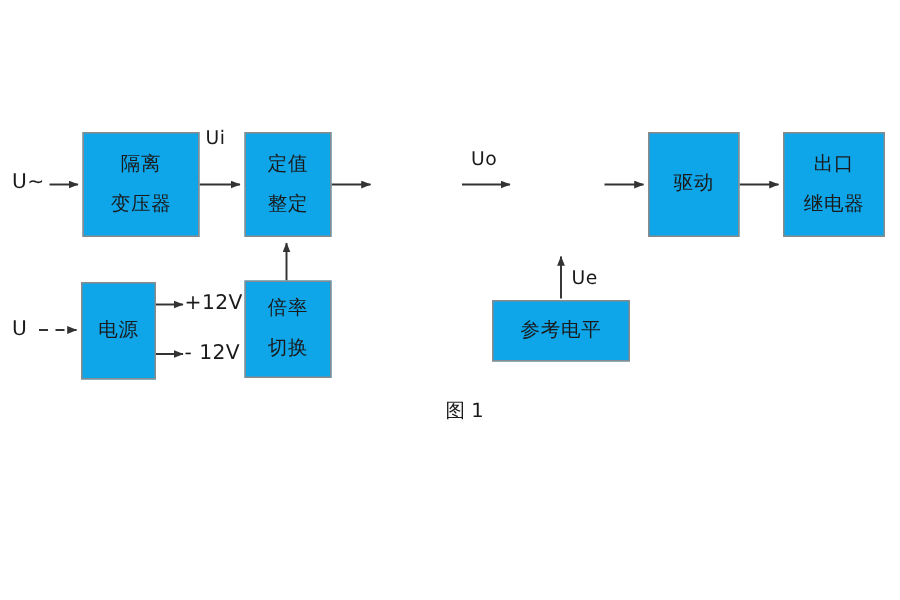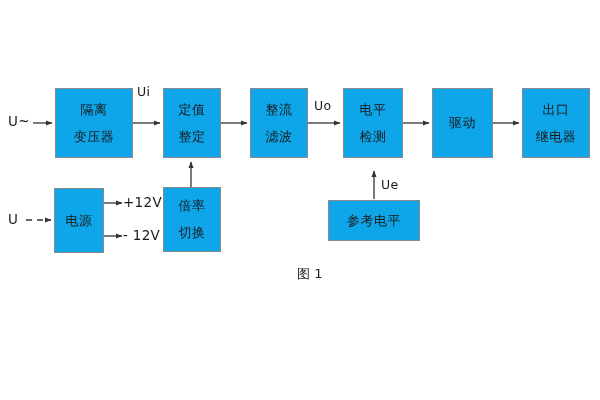--- a/index.html
+++ b/index.html
@@ -104,29 +104,21 @@
   <div class="box" style="left:55px; top:88px; width:78px; height:70px;">
     <span class="line">隔离</span>
     <span class="line">变压器</span>
   </div>
 
   <div class="box" style="left:163px; top:88px; width:58px; height:70px;">
     <span class="line">定值</span>
     <span class="line">整定</span>
   </div>
 
-  <div class="box" style="left:250px; top:88px; width:58px; height:70px;">
-    <span class="line">整流</span>
-    <span class="line">滤波</span>
-  </div>
 
-  <div class="box" style="left:343px; top:88px; width:60px; height:70px;">
-    <span class="line">电平</span>
-    <span class="line">检测</span>
-  </div>
 
   <div class="box single" style="left:432px; top:88px; width:61px; height:70px;">
     <span class="line">驱动</span>
   </div>
 
   <div class="box" style="left:522px; top:88px; width:68px; height:70px;">
     <span class="line">出口</span>
     <span class="line">继电器</span>
   </div>
 

